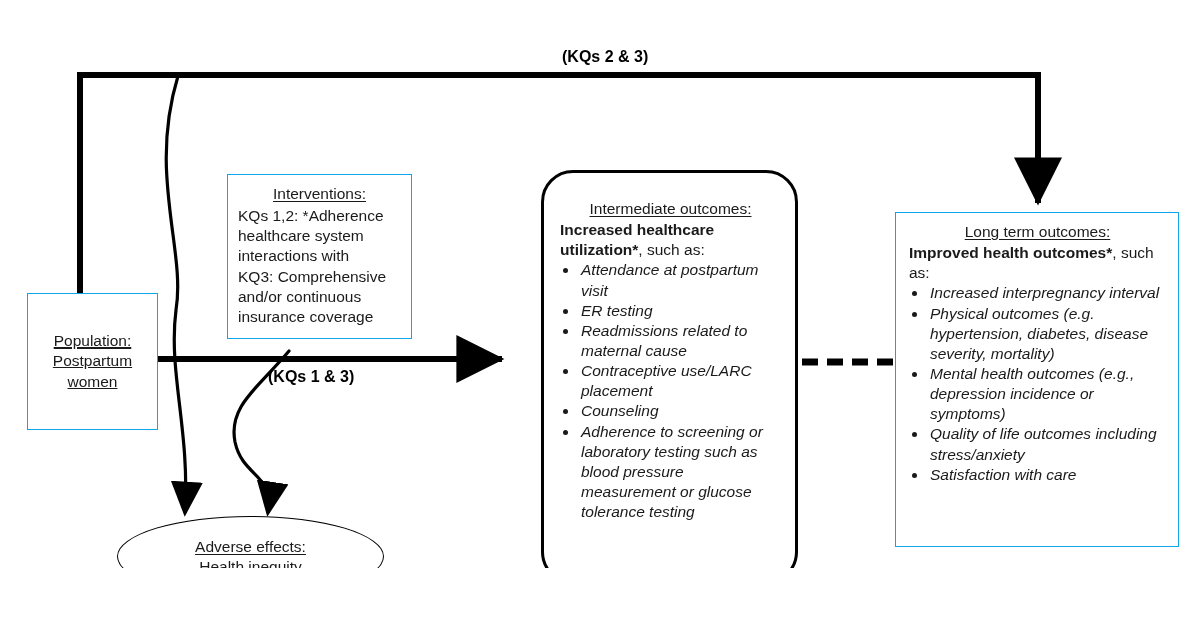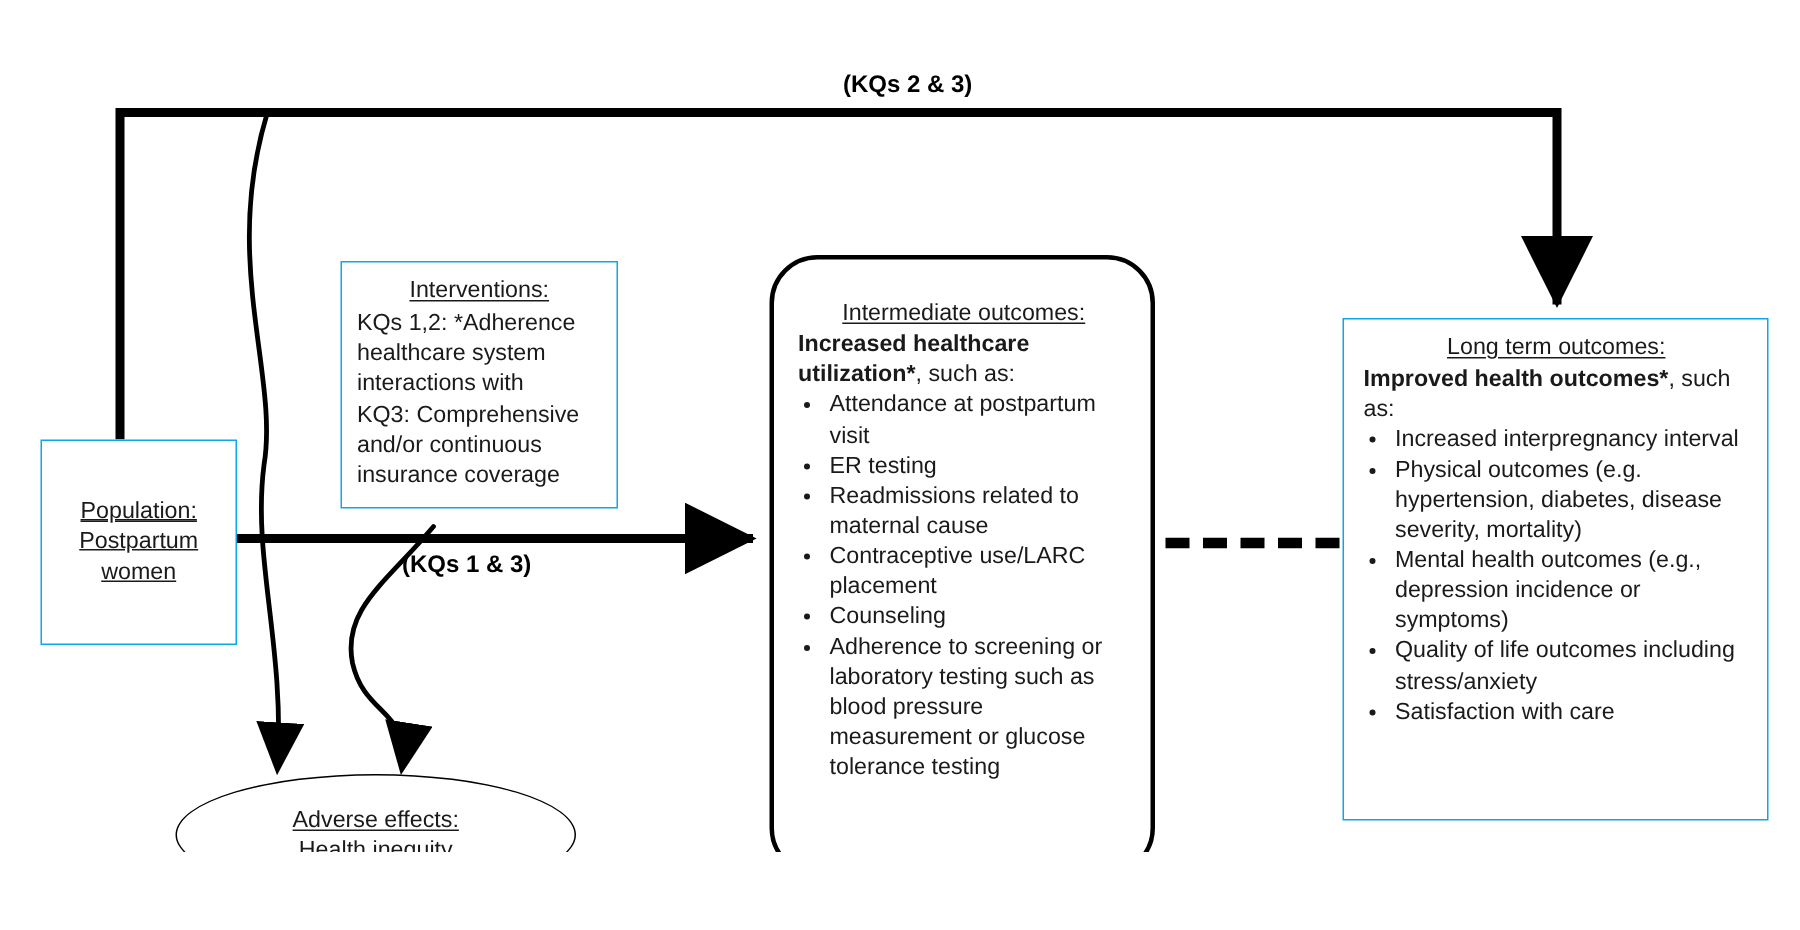--- a/index.html
+++ b/index.html
@@ -54,20 +54,21 @@
   }
   .lead {
     margin-top: 1px;
   }
   .lead b { font-weight: 700; }
 
   ul.bullets {
     margin: 0;
     padding: 0 0 0 19px;
     list-style: disc;
+    font-style: italic;
   }
   ul.bullets li {
     margin: 0;
     padding: 0 0 0 2px;
   }
 
   
   #population {
     left: 27px;
     top: 293px;
@@ -84,21 +85,21 @@
     left: 227px;
     top: 174px;
     width: 185px;
     height: 165px;
   }
   #interventions .node-inner { padding-top: 9px; }
   #interventions .body { margin-top: 2px; }
 
   
   #intermediate {
-    left: 513px;
+    left: 541px;
     top: 170px;
     width: 257px;
     height: 414px;
   }
   #intermediate .node-inner { padding: 26px 14px 0 16px; }
 
   
   #longterm {
     left: 895px;
     top: 212px;

